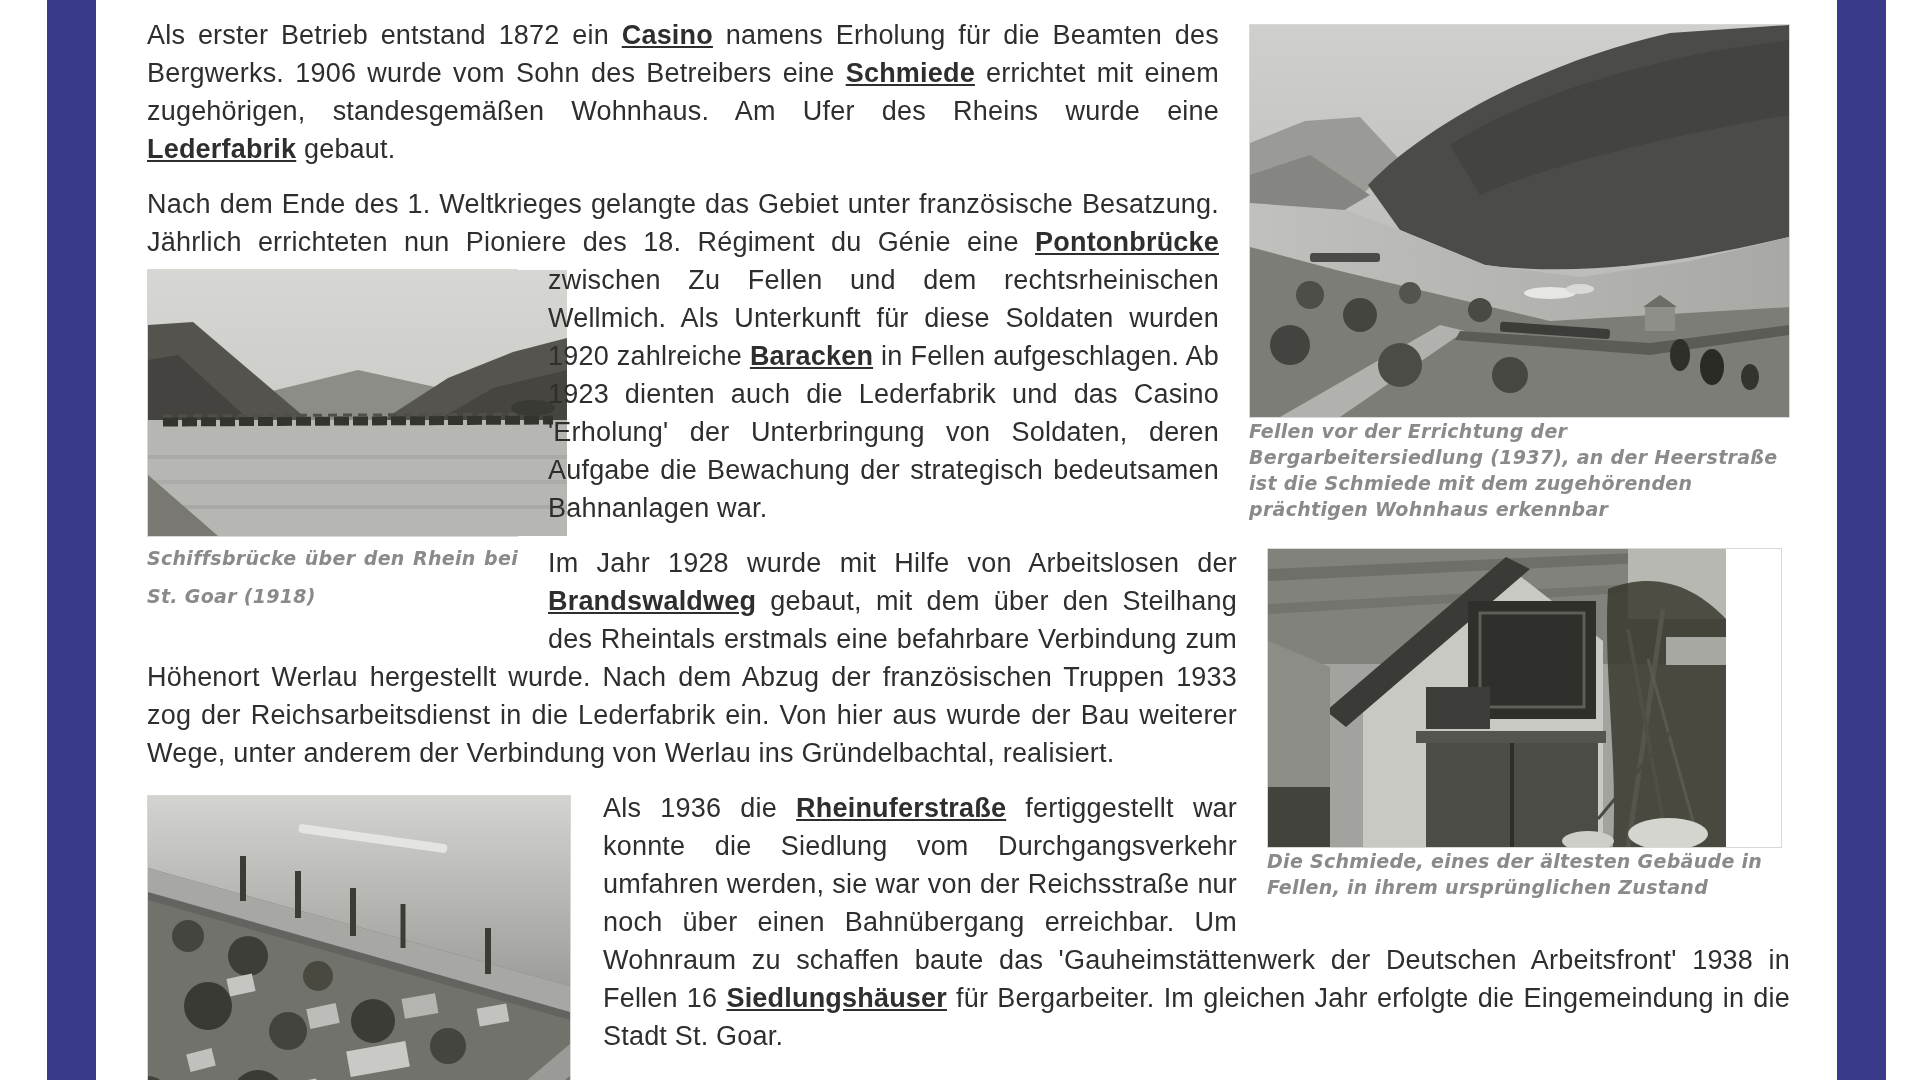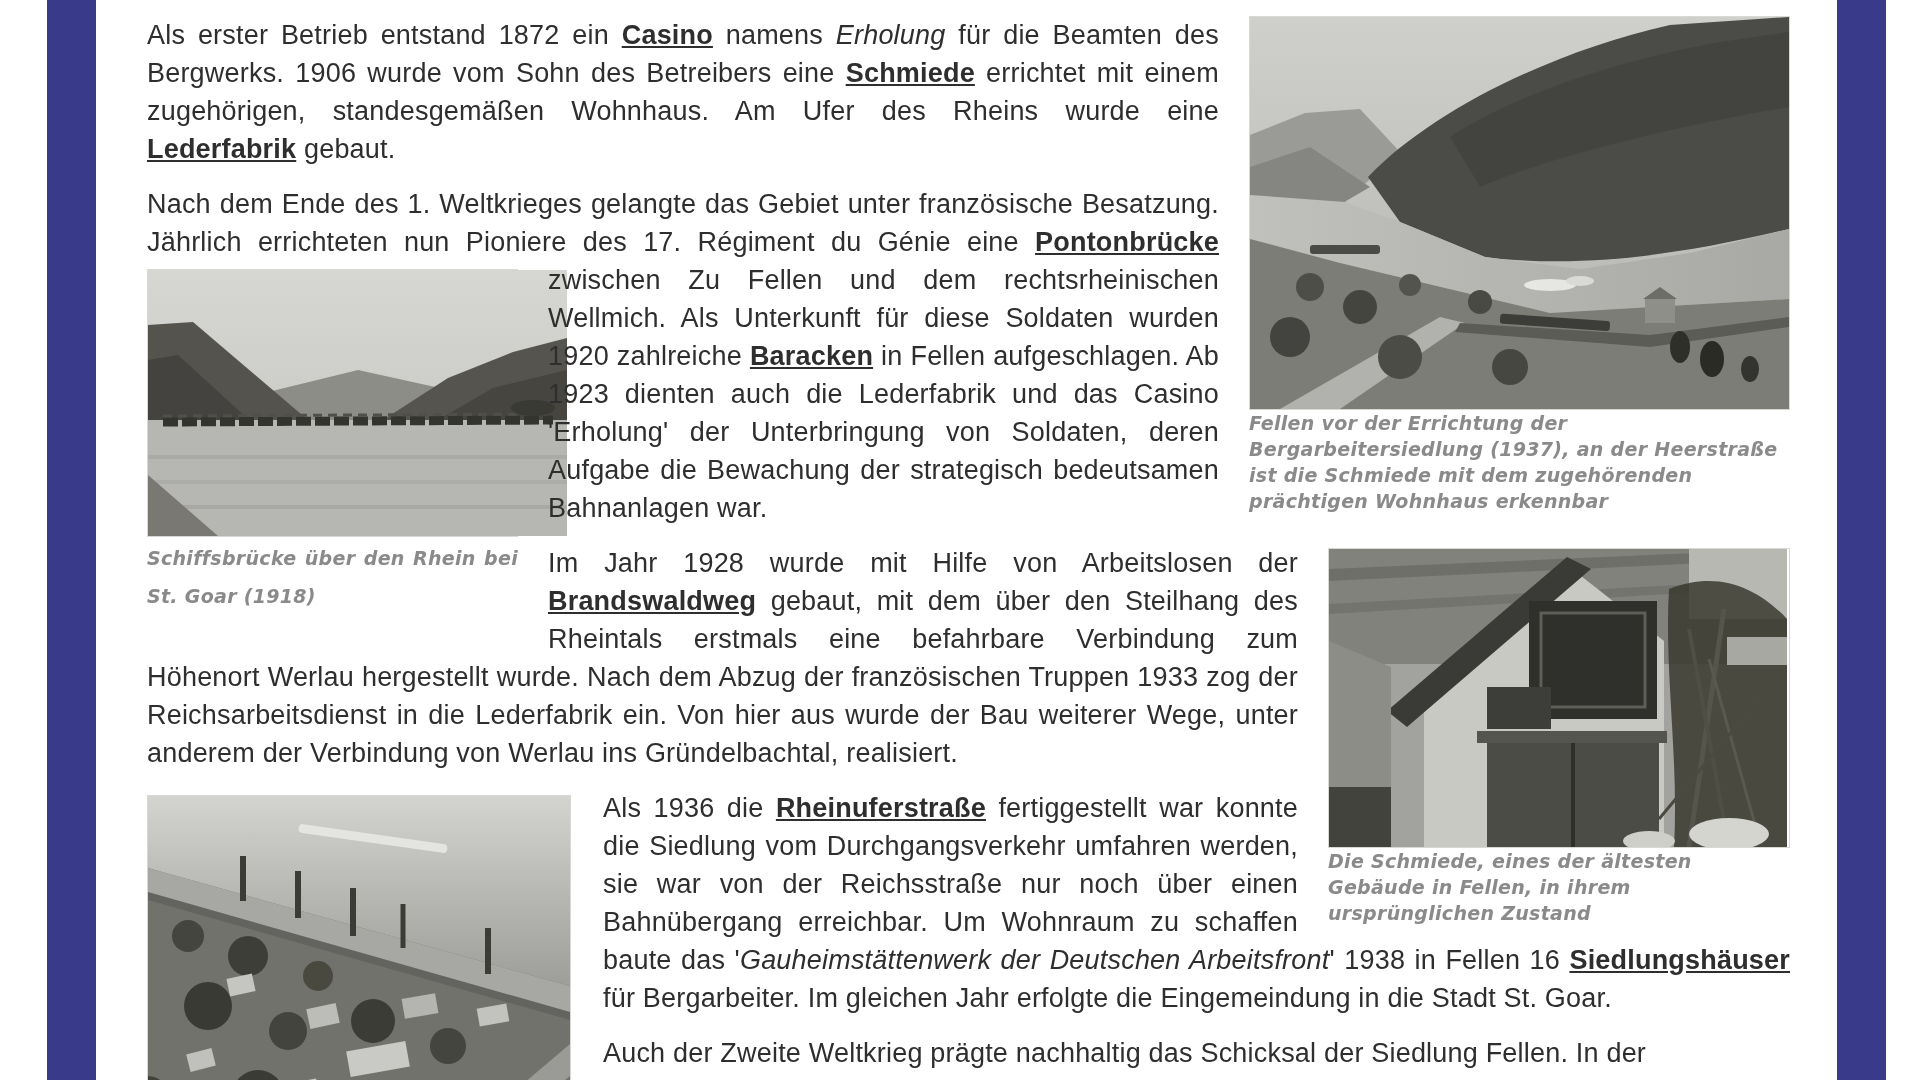--- a/index.html
+++ b/index.html
@@ -9,30 +9,30 @@
   html,body{width:1920px;height:1080px;overflow:hidden;background:var(--page);}
   body{font-family:"Liberation Sans","DejaVu Sans",sans-serif;color:var(--text);}
   .page{position:relative;width:1920px;height:1080px;background:var(--page);overflow:hidden;}
   .edge-bar{position:absolute;top:0;bottom:0;width:49px;background:var(--navy);}
   .edge-bar.left{left:47px;}
   .edge-bar.right{left:1837px;}
   .content{position:absolute;left:147px;width:1643px;top:0;padding-top:16px;}
   .para{font-size:27px;line-height:38px;text-align:justify;margin-bottom:17px;letter-spacing:0.2px;}
   .para:last-child{margin-bottom:0;}
   .run-bold{font-weight:700;text-decoration:underline;}
-  .run-italic{font-style:italic;}
+  .run-italic{}
   .fig{display:block;}
   .fig .photo{display:block;border:1px solid var(--photoborder);line-height:0;}
   .fig .photo svg{display:block;}
   .figcap{font-family:"DejaVu Sans",sans-serif;font-style:italic;font-weight:bold;
           color:var(--caption);font-size:19px;line-height:26px;margin-top:13px;
           text-align:left;letter-spacing:0.3px;}
-  .fig-right-top{float:right;width:541px;margin:0 0 6px 30px;}
+  .fig-right-top{float:right;width:541px;margin:8px 0 6px 30px;}
   .fig-left-mid{float:left;width:371px;margin:8px 30px 22px 0;}
-  .fig-right-mid{float:right;width:462px;margin:4px 0 6px 30px;}
+  .fig-right-mid{float:right;width:515px;margin:4px 8px 6px 30px;}
   .fig-left-bottom{float:left;width:424px;margin:6px 32px 0 0;}
 </style>
 </head>
 <body>
 
 <div class="page">
   <div class="edge-bar left"></div>
   <div class="edge-bar right"></div>
 
   <div class="content">
@@ -76,21 +76,21 @@
           <ellipse cx="462" cy="342" rx="12" ry="18" fill="#2a2a26"></ellipse>
           <ellipse cx="500" cy="352" rx="9" ry="13" fill="#33332f"></ellipse>
         </svg>
       </span>
       <span class="figcap">Fellen vor der Errichtung der Bergarbeitersiedlung (1937), an der Heerstraße ist die Schmiede mit dem zugehörenden prächtigen Wohnhaus erkennbar</span>
     </span>
 
     <div class="para"><span>Als erster Betrieb entstand 1872 ein </span><span class="run-bold">Casino</span><span> namens </span><span class="run-italic">Erholung</span><span> für die Beamten des Bergwerks. 1906 wurde vom Sohn des Betreibers eine </span><span class="run-bold">Schmiede</span><span> errichtet mit einem zugehörigen, standesgemäßen Wohnhaus. Am Ufer des Rheins wurde eine </span><span class="run-bold">Lederfabrik</span><span> gebaut.</span></div>
 
     <div class="para">
-      <span><span>Nach dem Ende des 1. Weltkrieges gelangte das Gebiet unter französische Besatzung. Jährlich errichteten nun Pioniere des 17. Régiment du Génie eine </span></span><span class="fig fig-left-mid"><span class="photo">
+      <span><span>Nach dem Ende des 1. Weltkrieges gelangte das Gebiet unter französische Besatzung. Jährlich errichteten nun Pioniere des 18. Régiment du Génie eine </span></span><span class="fig fig-left-mid"><span class="photo">
         <svg width="419" height="266" viewBox="0 0 419 266">
           <defs>
             <linearGradient id="sky2" x1="0" y1="0" x2="0" y2="1">
               <stop offset="0" stop-color="#d6d6d3"></stop>
                   <stop offset="1" stop-color="#c3c3c0"></stop>
             </linearGradient>
           </defs>
           <rect width="419" height="266" fill="url(#sky2)"></rect>
           <path d="M120,122 L210,100 L310,122 L240,152 L150,152 Z" fill="#8d8d88"></path>
           <path d="M0,55 L45,52 L160,150 L70,172 L0,168 Z" fill="#55534e"></path>

